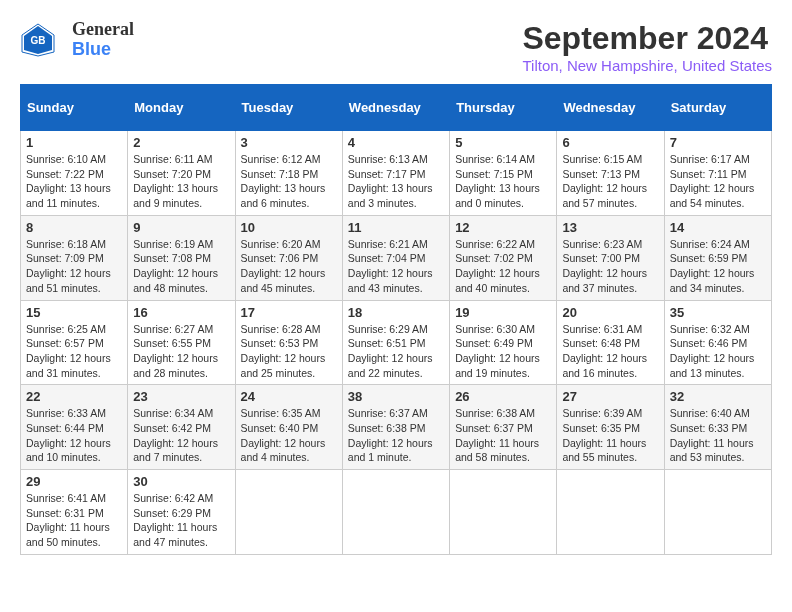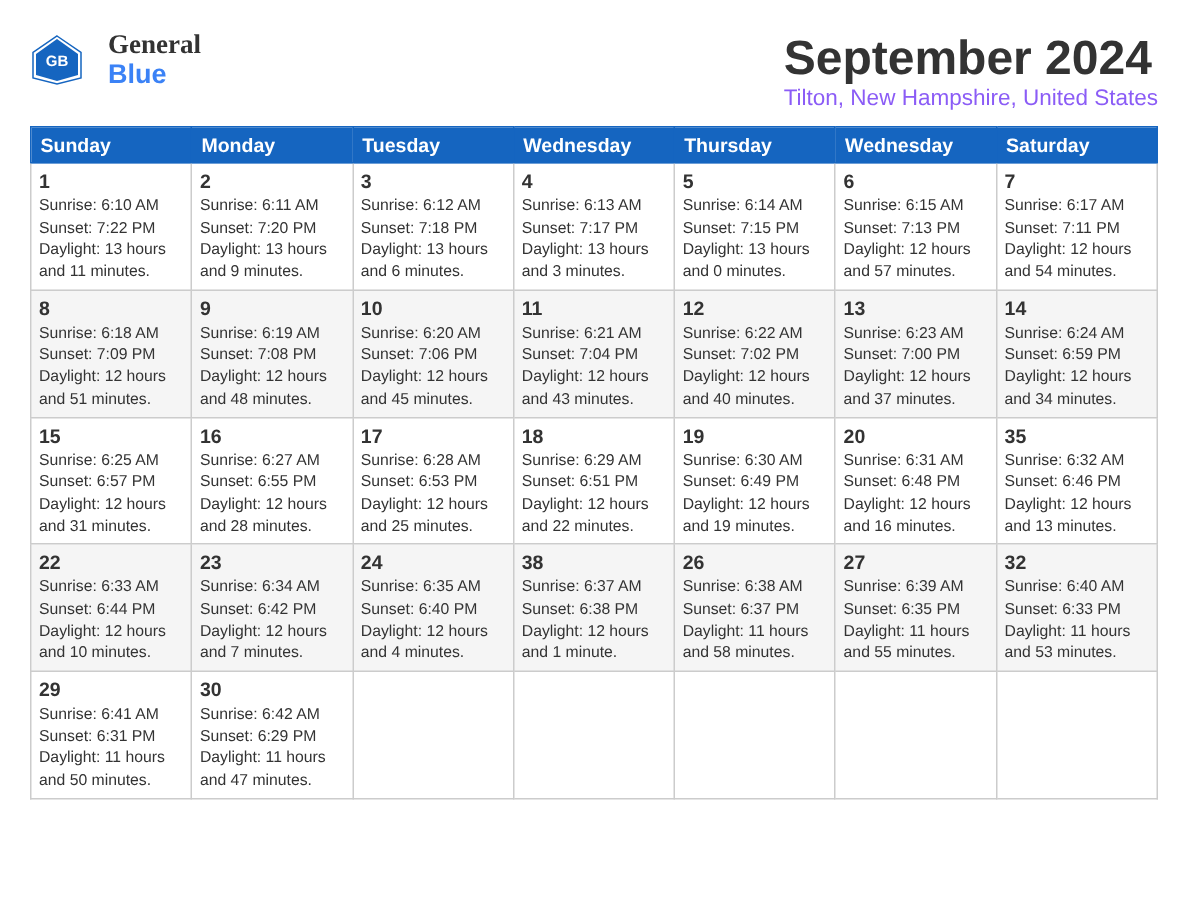--- a/index.html
+++ b/index.html
@@ -47,21 +47,21 @@
     .calendar {
       width: 100%;
       border-collapse: collapse;
       font-size: 11px;
     }
     .calendar thead th {
       background: #1565c0;
       color: #fff;
       font-size: 13px;
       font-weight: bold;
-      padding: 4px 6px;
+      padding: 15px 6px;
       text-align: left;
       border: 1px solid #1565c0;
     }
     .calendar tbody td {
       border: 1px solid #ccc;
       vertical-align: top;
       padding: 4px 5px;
       width: 107px;
       min-height: 80px;
       background: #fff;

